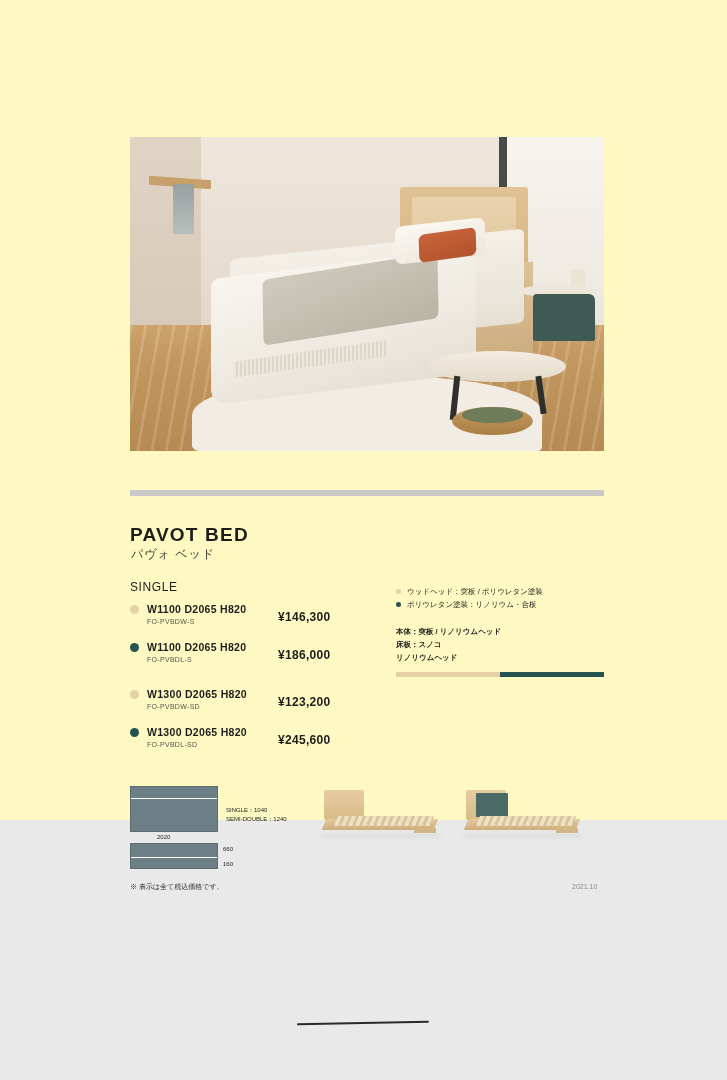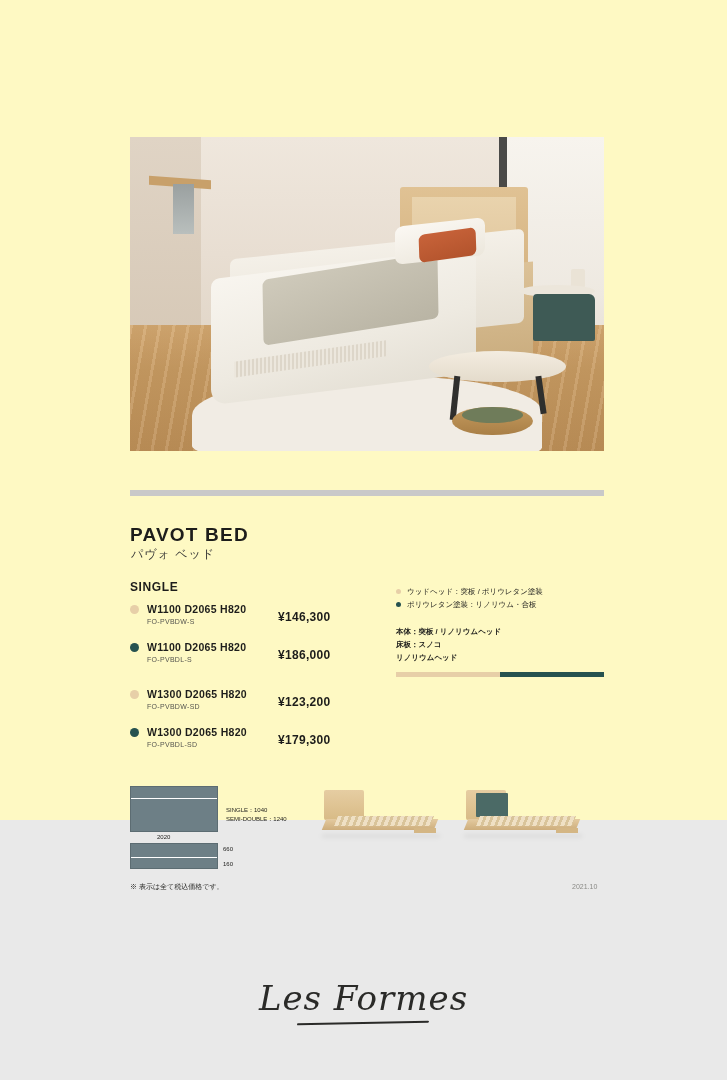--- a/index.html
+++ b/index.html
@@ -192,21 +192,21 @@
   }
 
   
   .group {
     position: absolute;
     left: 130px;
     width: 250px;
   }
   .group-title {
     font-size: 12px;
-    font-weight: bold;
+    font-weight: normal;
     letter-spacing: 0.6px;
     color: #1d1d1b;
     margin: 0 0 9px 0;
   }
   .variant {
     position: relative;
     padding-left: 17px;
     margin-bottom: 11px;
     height: 27px;
   }
@@ -463,21 +463,21 @@
       <span class="swatch sw-wood"></span>
       <div class="variant-dim">W1300 D2065 H820</div>
       <div class="variant-code">FO-PVBDW-SD</div>
       <div class="variant-price">¥123,200</div>
     </div>
 
     <div class="variant">
       <span class="swatch sw-lino"></span>
       <div class="variant-dim">W1300 D2065 H820</div>
       <div class="variant-code">FO-PVBDL-SD</div>
-      <div class="variant-price">¥179,300</div>
+      <div class="variant-price">¥245,600</div>
     </div>
   </div>
 
   <div class="spec">
     <div class="spec-row">
       <span class="spec-dot dot-wood"></span>
       <span>ウッドヘッド：突板 / ポリウレタン塗装</span>
     </div>
     <div class="spec-row">
       <span class="spec-dot dot-lino"></span>
@@ -524,16 +524,15 @@
         <div class="tb-head-lino"></div>
       </div>
       <div class="tb-base"></div>
       <div class="tb-slats"></div>
       <div class="tb-foot"></div>
     </div>
   </div>
 
   <div class="date-stamp">2021.10</div>
 
-  <div class="brand">Les Formes</div>
   <div class="brand-underline"></div>
 
 </div>
 
 </body></html>

